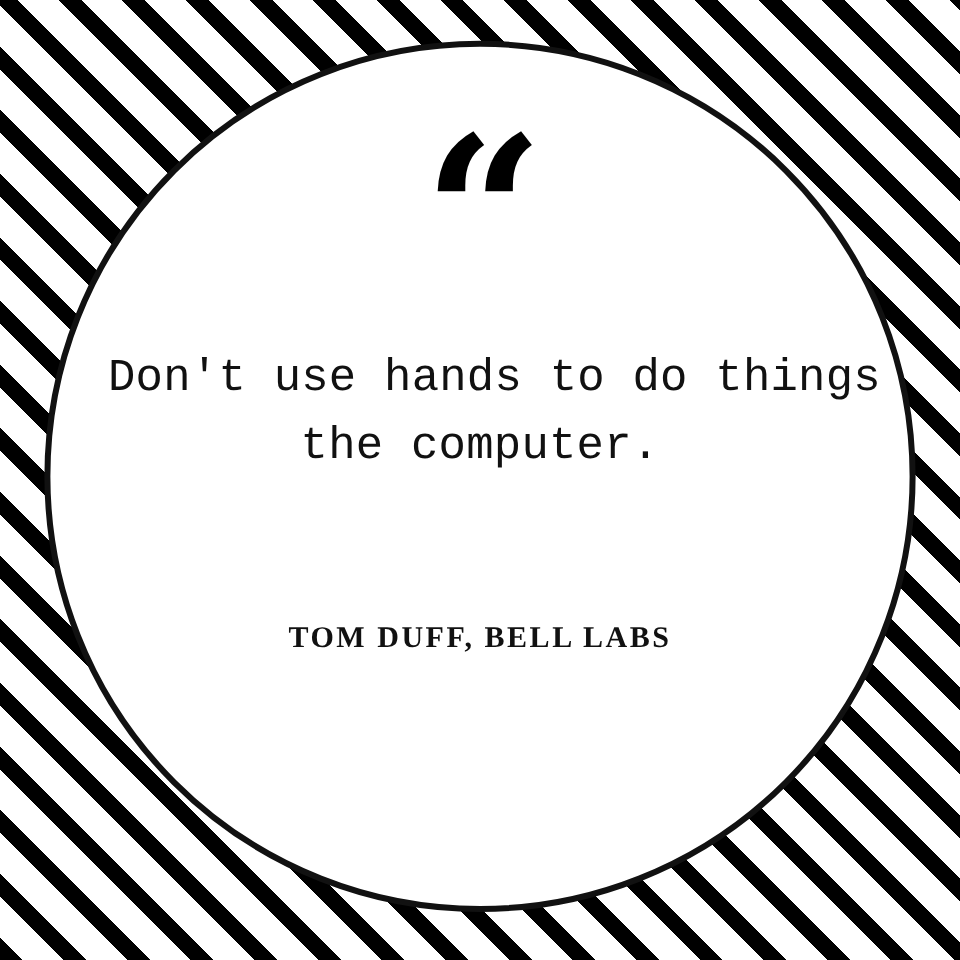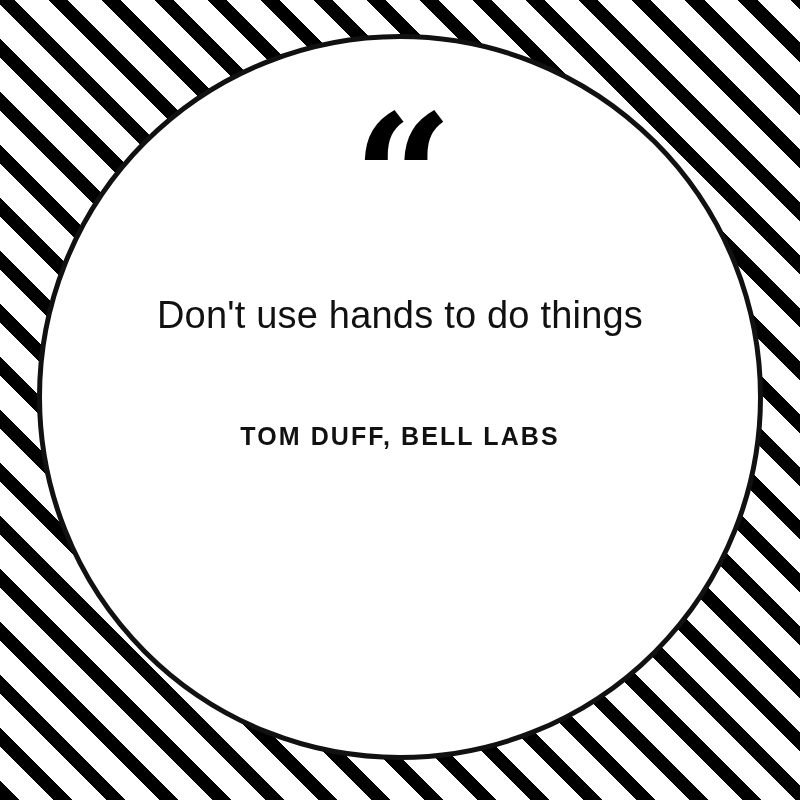--- a/index.html
+++ b/index.html
@@ -63,63 +63,64 @@
     color: #000000;
     letter-spacing: -6px;
     height: 108px;
     margin-top: 52px;
     overflow: visible;
     user-select: none;
   }
 
   
   #quote-text {
-    font-family: Liberation Sans, sans-serif;
+    font-family: Liberation Mono, monospace;
     font-size: 38px;
     line-height: 57px;
     font-weight: 400;
     color: #111111;
     text-align: center;
     width: 620px;
     margin-top: 88px;
     letter-spacing: 0.2px;
   }
 
   #quote-text .qline {
     display: block;
     white-space: nowrap;
   }
 
   
   #attribution {
-    font-family: Liberation Sans, sans-serif;
+    font-family: Liberation Serif, serif;
     font-size: 25px;
     font-weight: 700;
     letter-spacing: 2.1px;
     color: #111111;
     text-align: center;
-    margin-top: 78px;
+    margin-top: 117px;
     text-transform: uppercase;
     white-space: nowrap;
   }
 </style>
 </head>
 <body>
 
 <div id="canvas">
 
   <div id="stripes"></div>
 
   <div id="circle">
     <div id="circle-inner">
 
       <div id="quote-mark">“</div>
 
       <div id="quote-text">
         <span class="qline">Don't use hands to do things</span>
+        <span class="qline">the computer.</span>
       </div>
 
       <div id="attribution">TOM DUFF, BELL LABS</div>
 
     </div>
   </div>
 
 </div>
 
 </body></html>

